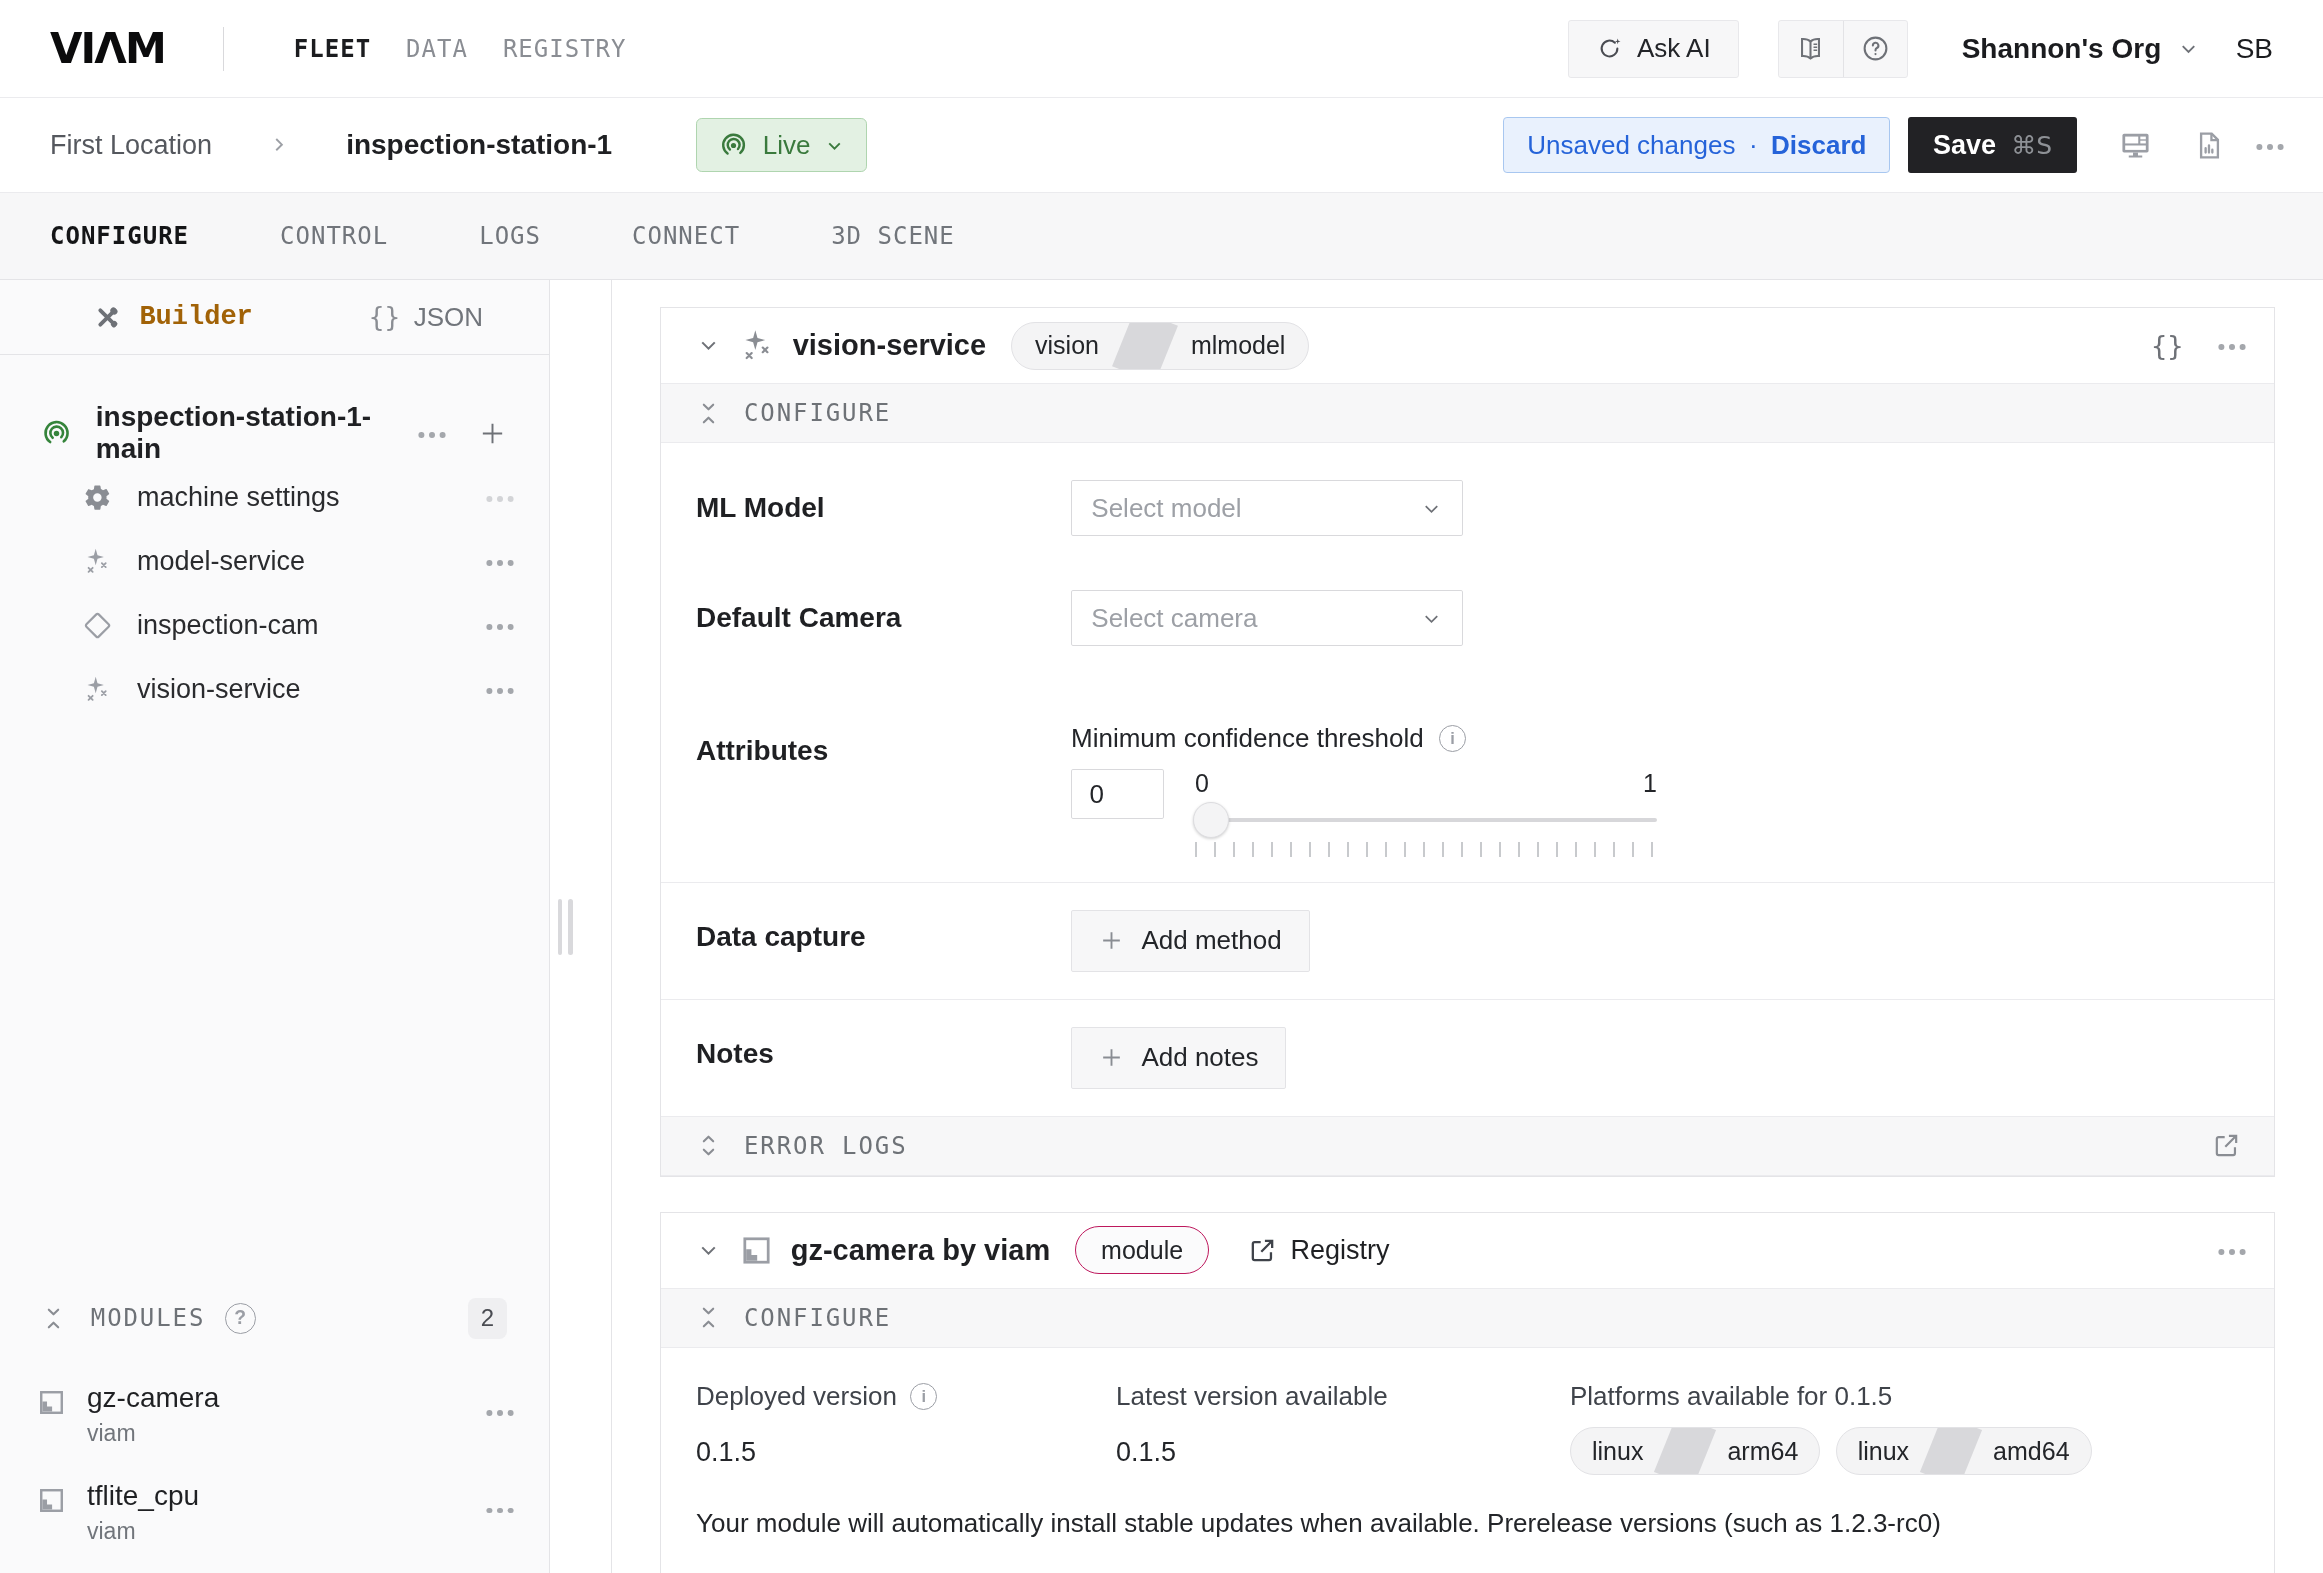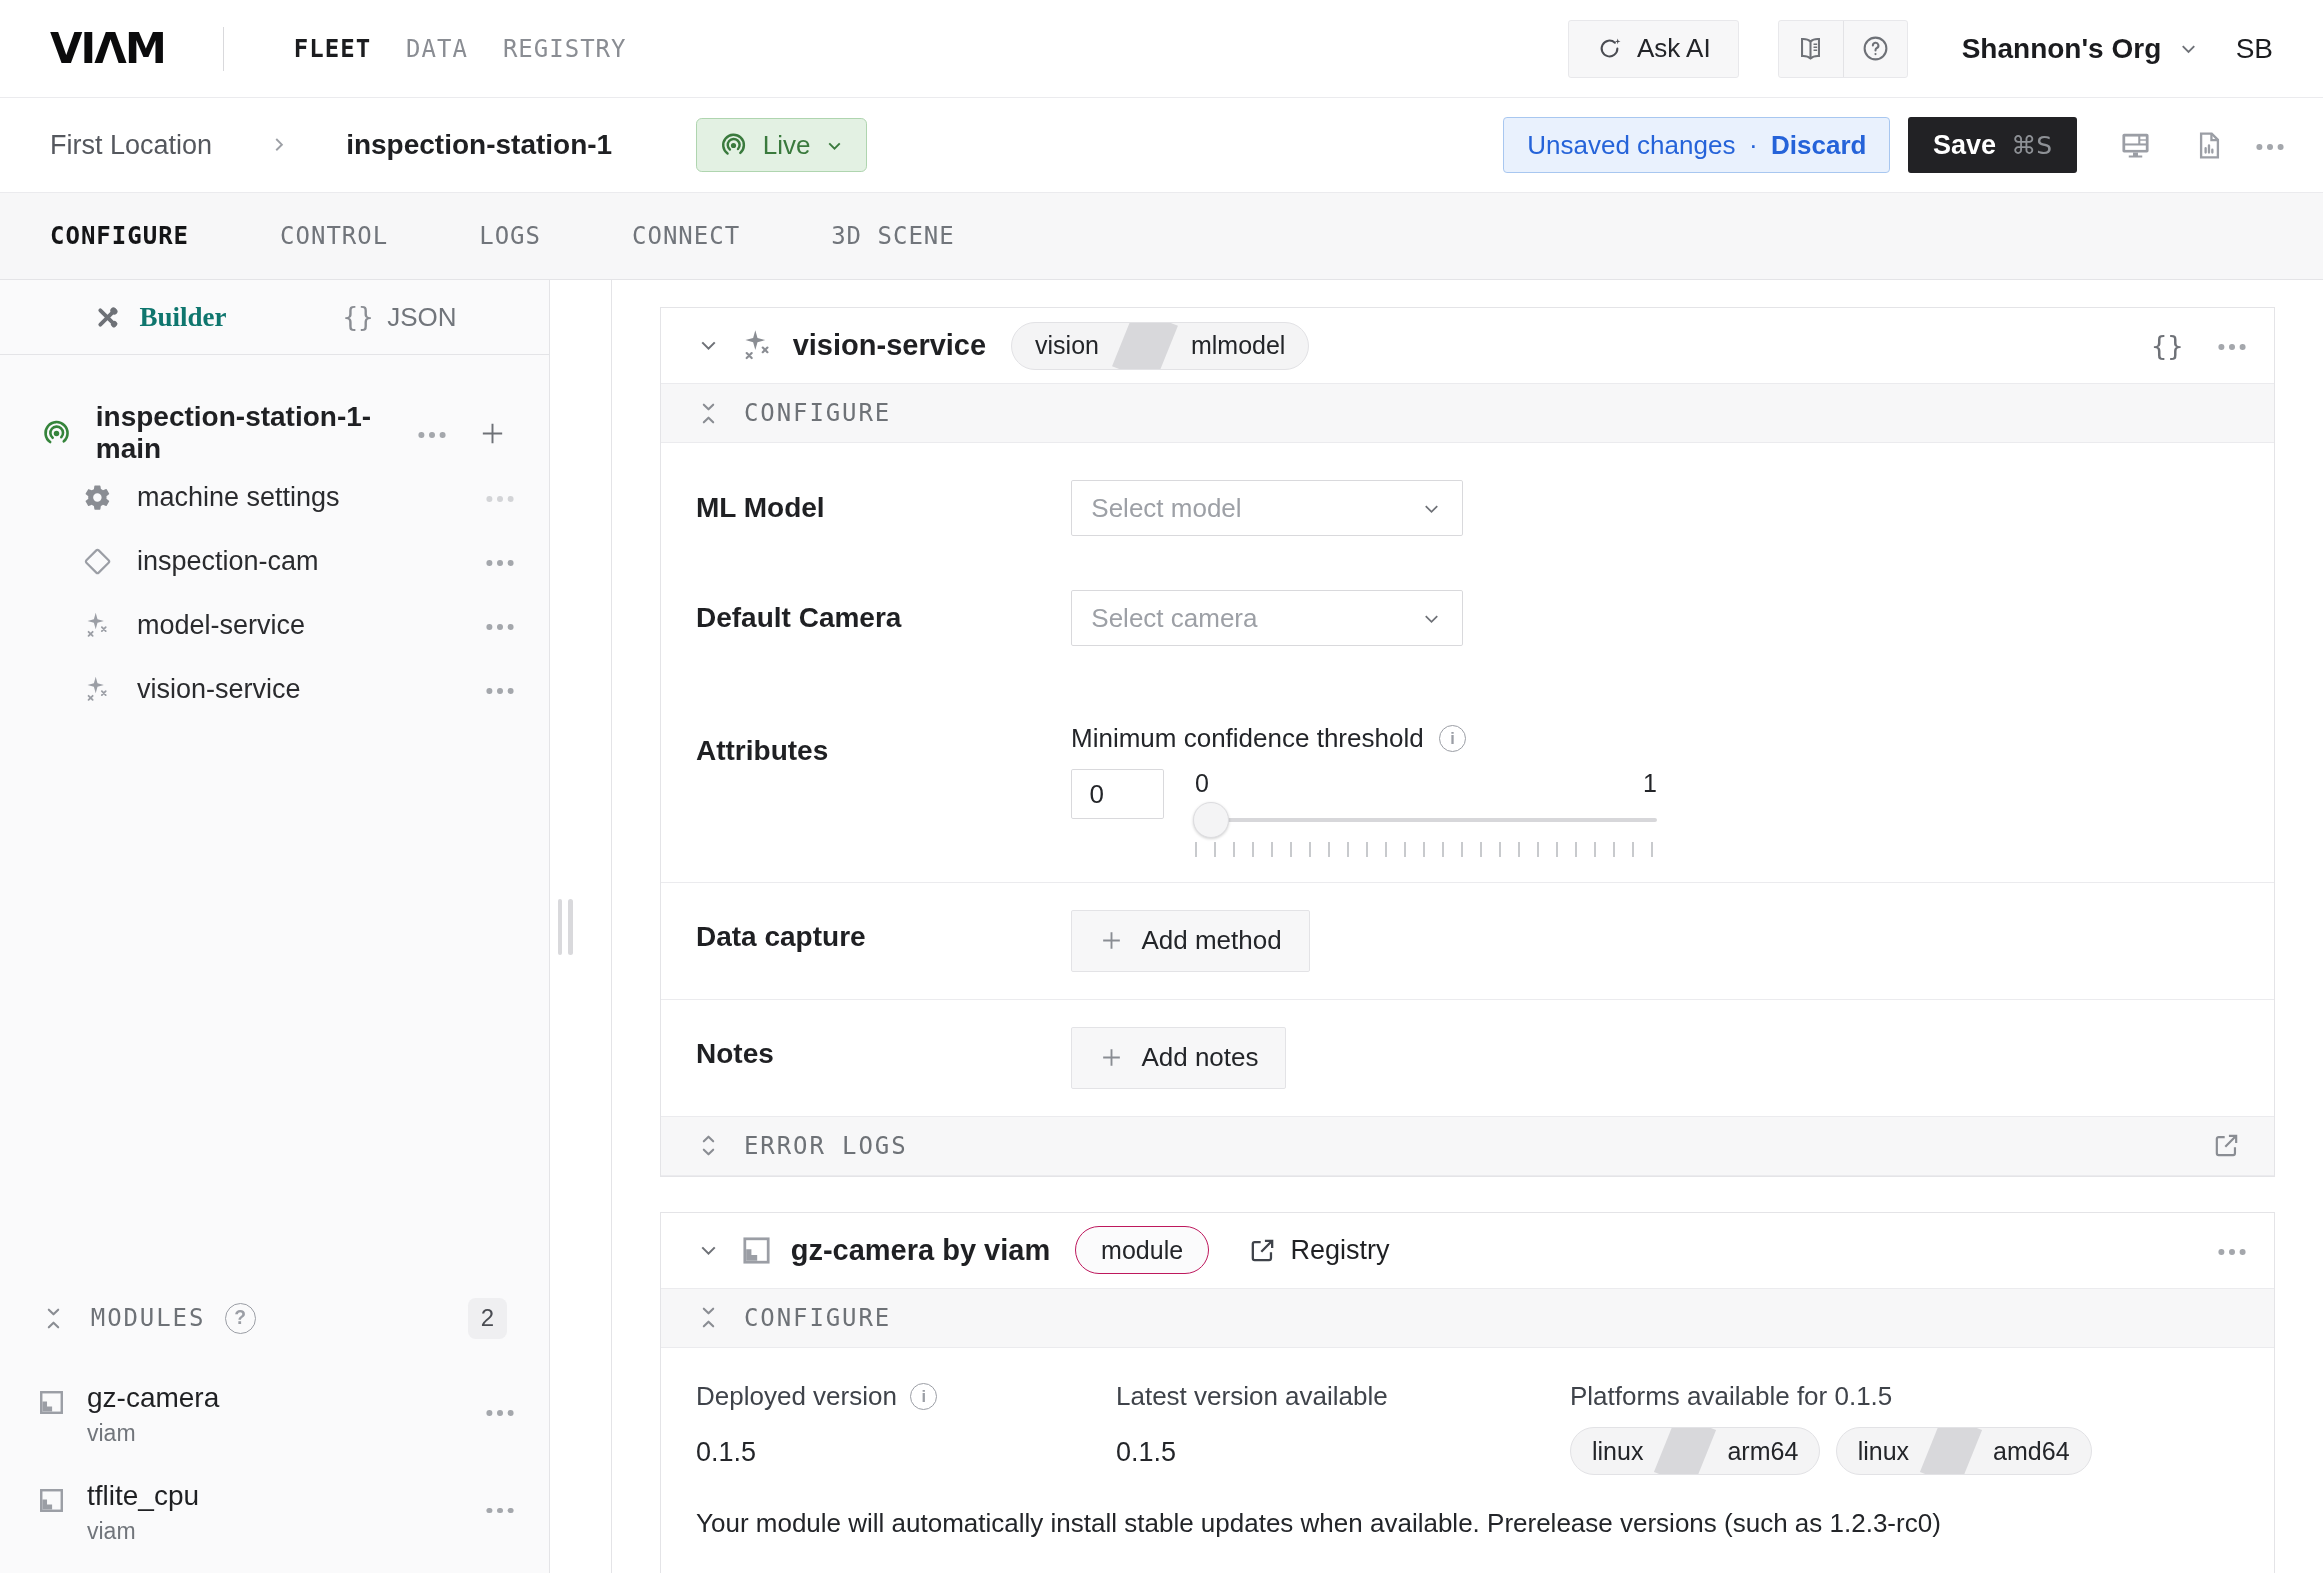--- a/index.html
+++ b/index.html
@@ -57,21 +57,21 @@
   
   .page-body { display:flex; height:1294px; }
   .sidebar { width:550px; background:var(--sidebar-bg); border-right:1px solid var(--border); display:flex; flex-direction:column; }
   .gutter { width:62px; background:#fff; border-right:1px solid var(--border); position:relative; }
   .drag-handle { position:absolute; left:7.7px; top:50%; transform:translateY(-50%); display:flex; gap:5.8px; cursor:col-resize; }
   .drag-handle i { display:block; width:4.8px; height:56px; background:#D9D9DC; border-radius:2.9px; }
   .main { flex:1; background:#fff; padding:27px 48px 0 48px; overflow:hidden; }
 
   
   .side-head { height:75px; display:flex; align-items:center; padding:0 50px 0 93px; border-bottom:1px solid var(--border); }
-  .builder-toggle { display:flex; align-items:center; gap:17.4px; font-size:27px; font-weight:700; color:#0f766e; background:none; border:none; cursor:pointer; font-family:Liberation Serif, serif; }
+  .builder-toggle { display:flex; align-items:center; gap:17.4px; font-size:27px; font-weight:700; color:#a16207; background:none; border:none; cursor:pointer; font-family:Liberation Mono, monospace; }
   .json-toggle { display:flex; align-items:center; gap:13.5px; margin-left:116px; background:none; border:none; cursor:pointer;
                  font-size:26px; color:#71757B; font-family:inherit; }
   .json-toggle .brace { font-family:"DejaVu Sans Mono", monospace; font-size:26px; color:#8A8D93; }
 
   
   .tree { flex:1; padding-top:46px; }
   .tree-row { display:flex; align-items:center; height:64px; padding:0 42px 0 39px; cursor:pointer; }
   .tree-row .t-icon { width:37px; display:flex; justify-content:center; margin-right:21px; }
   .tree-root-label { font-size:28px; font-weight:700; color:#1F2023; }
   .tree-label { font-size:27px; color:#2A2B2E; }
@@ -327,38 +327,38 @@
           </svg>
         </span>
         <span class="tree-label">machine settings</span>
         <span class="right">
             <button class="dots-btn"><span class="dots faded"></span></button>
           </span>
       </div>
 
       <div class="tree-row tree-child">
         <span class="t-icon">
-          <svg width="29" height="29" viewBox="0 0 24 24" fill="none" stroke="#9B9EA5" stroke-width="1.8">
-            <rect x="4.8" y="4.8" width="14.4" height="14.4" rx="1.4" transform="rotate(45 12 12)"></rect>
-          </svg>
-        </span>
-        <span class="tree-label">inspection-cam</span>
-        <span class="right">
-            <button class="dots-btn"><span class="dots"></span></button>
-          </span>
-      </div>
-
-      <div class="tree-row tree-child">
-        <span class="t-icon">
           <svg width="29" height="29" viewBox="0 0 24 24" fill="#9B9EA5" stroke="#9B9EA5">
             <path d="M10.5 1.5l1.5 5.3 5.3 1.5-5.3 1.5-1.5 5.3L9 9.8 3.7 8.3 9 6.8z" stroke="none"></path>
             <path d="M4.6 17.2l3.4 3.4M8 17.2l-3.4 3.4M15.6 13.4l3.2 3.2M18.8 13.4l-3.2 3.2" fill="none" stroke-width="1.5" stroke-linecap="round"></path>
           </svg>
         </span>
         <span class="tree-label">model-service</span>
+        <span class="right">
+            <button class="dots-btn"><span class="dots"></span></button>
+          </span>
+      </div>
+
+      <div class="tree-row tree-child">
+        <span class="t-icon">
+          <svg width="29" height="29" viewBox="0 0 24 24" fill="none" stroke="#9B9EA5" stroke-width="1.8">
+            <rect x="4.8" y="4.8" width="14.4" height="14.4" rx="1.4" transform="rotate(45 12 12)"></rect>
+          </svg>
+        </span>
+        <span class="tree-label">inspection-cam</span>
         <span class="right">
             <button class="dots-btn"><span class="dots"></span></button>
           </span>
       </div>
 
       <div class="tree-row tree-child">
         <span class="t-icon">
           <svg width="29" height="29" viewBox="0 0 24 24" fill="#9B9EA5" stroke="#9B9EA5">
             <path d="M10.5 1.5l1.5 5.3 5.3 1.5-5.3 1.5-1.5 5.3L9 9.8 3.7 8.3 9 6.8z" stroke="none"></path>
             <path d="M4.6 17.2l3.4 3.4M8 17.2l-3.4 3.4M15.6 13.4l3.2 3.2M18.8 13.4l-3.2 3.2" fill="none" stroke-width="1.5" stroke-linecap="round"></path>

